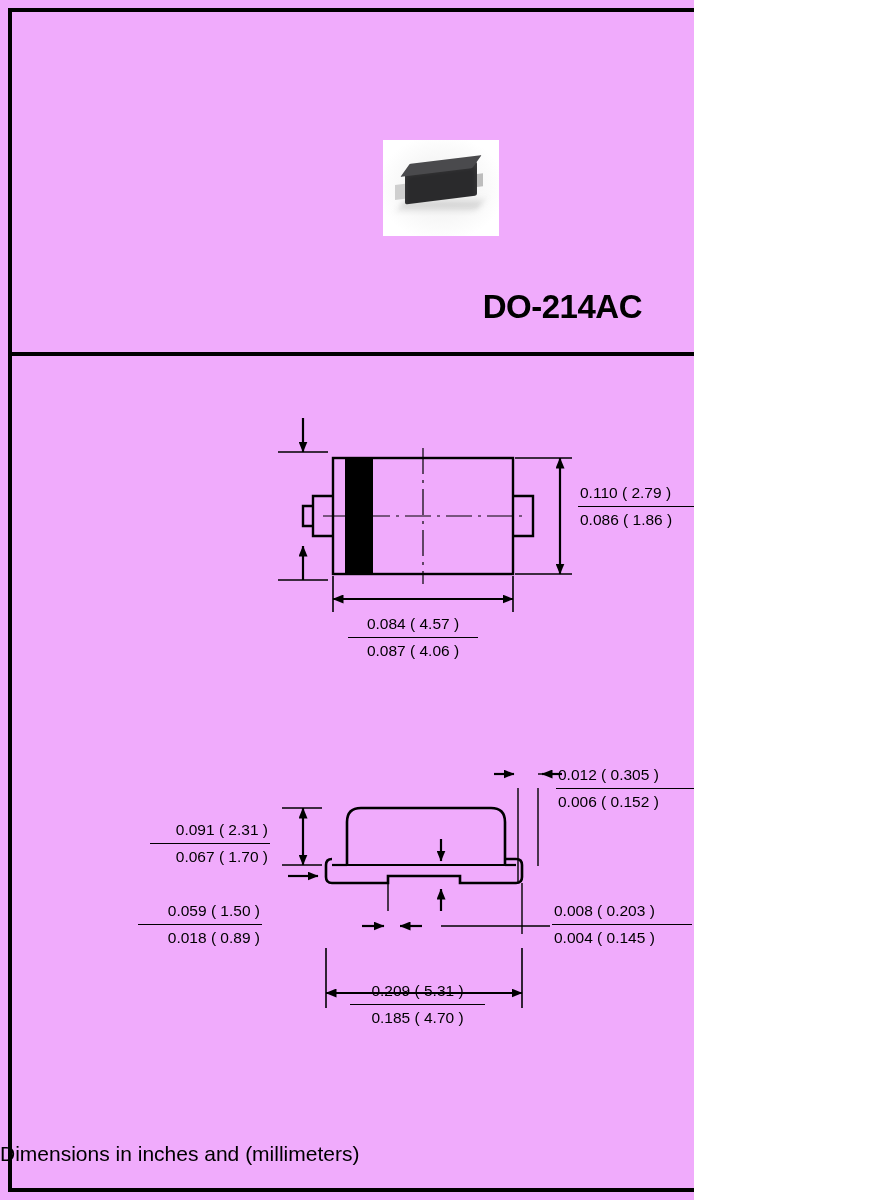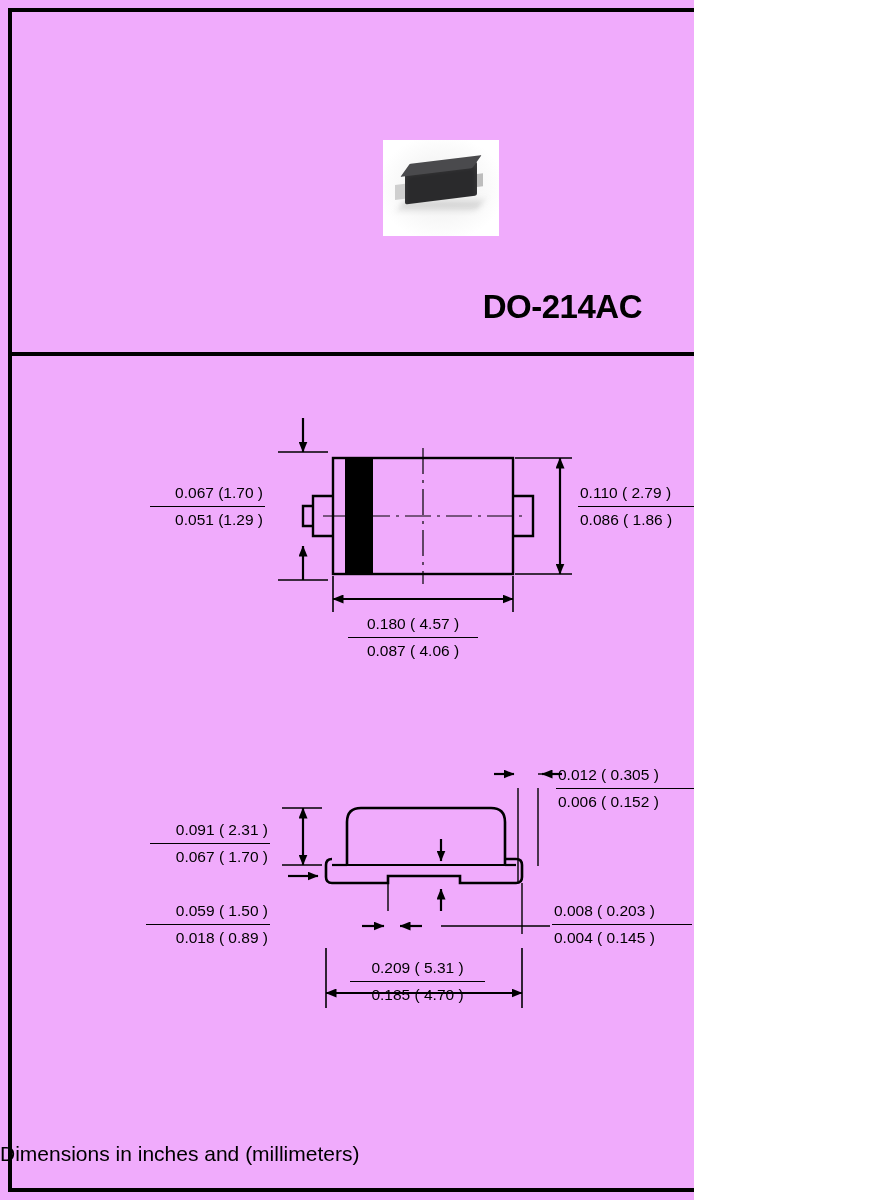--- a/index.html
+++ b/index.html
@@ -233,55 +233,51 @@
       <line x1="412" y1="570" x2="390" y2="570" stroke-width="2.2" marker-end="url(#arrEnd)"></line>
       <line x1="431" y1="570" x2="540" y2="570" stroke-width="1.4"></line>
       <line x1="512" y1="527" x2="512" y2="578" stroke-width="1.4"></line>
 
       <line x1="316" y1="637" x2="512" y2="637" stroke-width="2.2" marker-start="url(#arrStart)" marker-end="url(#arrEnd)"></line>
       <line x1="316" y1="592" x2="316" y2="652" stroke-width="1.6"></line>
       <line x1="512" y1="592" x2="512" y2="652" stroke-width="1.6"></line>
     </g>
   </svg>
 
-  <div class="dim right" style="left:150px; top:481px; width:115px;">
-    <span class="top">0.067 (1.70 )</span>
-    <span class="bot">0.051 (1.29 )</span>
-  </div>
 
   <div class="dim" style="left:578px; top:481px; width:130px;">
     <span class="top">0.110 ( 2.79 )</span>
     <span class="bot">0.086 ( 1.86 )</span>
   </div>
 
   <div class="dim center" style="left:348px; top:612px; width:130px;">
-    <span class="top">0.180 ( 4.57 )</span>
+    <span class="top">0.084 ( 4.57 )</span>
     <span class="bot">0.087 ( 4.06 )</span>
   </div>
 
   <div class="dim" style="left:556px; top:763px; width:145px;">
     <span class="top">0.012 ( 0.305 )</span>
     <span class="bot">0.006 ( 0.152 )</span>
   </div>
 
   <div class="dim right" style="left:150px; top:818px; width:120px;">
     <span class="top">0.091 ( 2.31 )</span>
     <span class="bot">0.067 ( 1.70 )</span>
   </div>
 
-  <div class="dim right" style="left:146px; top:899px; width:124px;">
+  <div class="dim right" style="left:138px; top:899px; width:124px;">
     <span class="top">0.059 ( 1.50 )</span>
     <span class="bot">0.018 ( 0.89 )</span>
   </div>
 
   <div class="dim" style="left:552px; top:899px; width:140px;">
     <span class="top">0.008 ( 0.203 )</span>
     <span class="bot">0.004 ( 0.145 )</span>
   </div>
 
-  <div class="dim center" style="left:350px; top:956px; width:135px;">
+  <div class="dim center" style="left:350px; top:979px; width:135px;">
     <span class="top">0.209 ( 5.31 )</span>
     <span class="bot">0.185 ( 4.70 )</span>
   </div>
 
   <div class="footnote">Dimensions in inches and (millimeters)</div>
 
 </div>
 
 </body></html>

